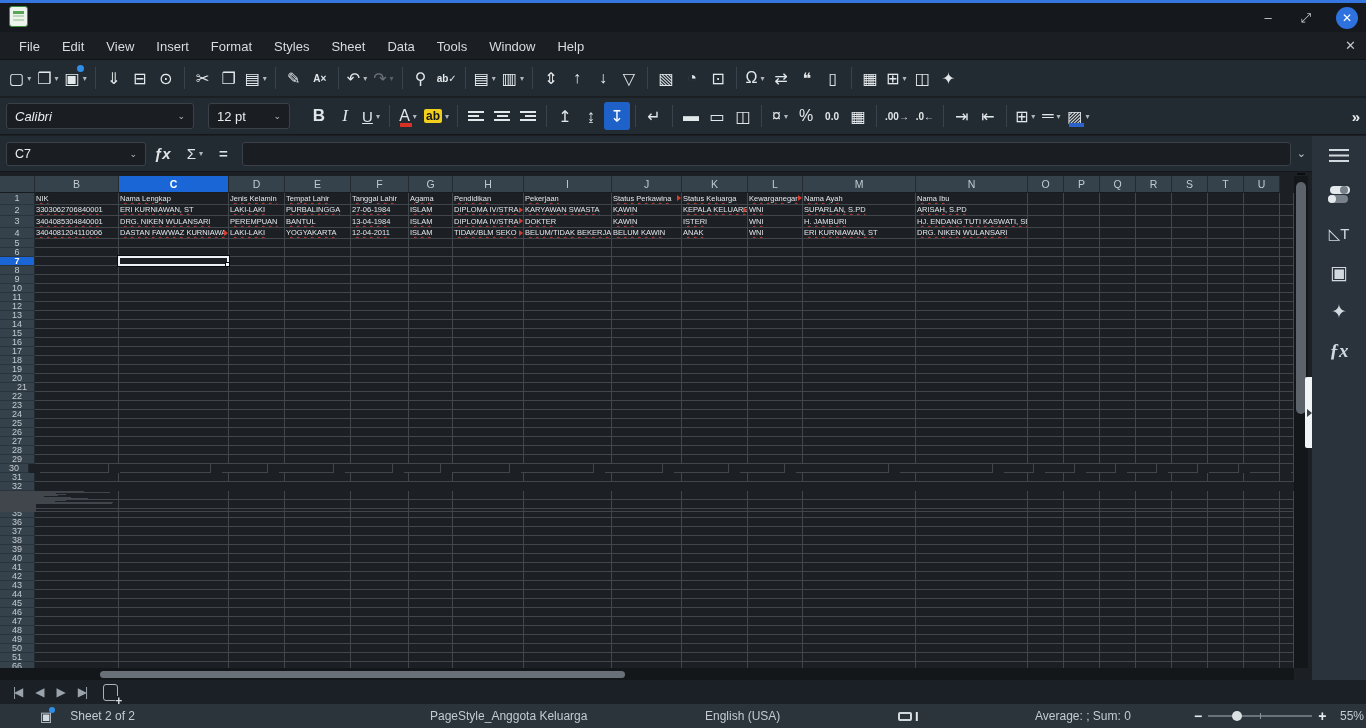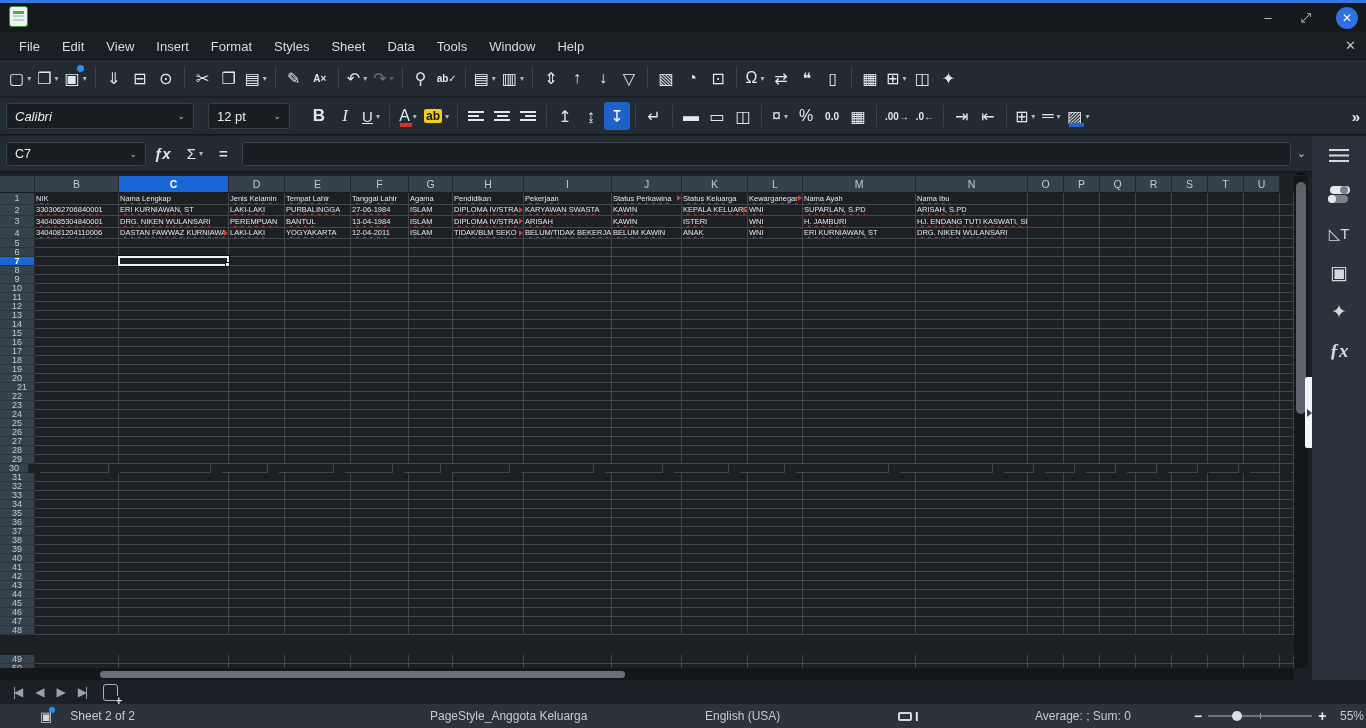--- a/index.html
+++ b/index.html
@@ -556,21 +556,21 @@
           <div class="cell" style="width: 58px; height: 11.5px;">
             <span class="sp">13-04-1984</span>
           </div>
           <div class="cell" style="width: 44px; height: 11.5px;">
             <span class="sp">ISLAM</span>
           </div>
           <div class="cell clip" style="width: 71px; height: 11.5px;">
             <span class="sp">DIPLOMA IV/STRA</span>
           </div>
           <div class="cell" style="width: 88px; height: 11.5px;">
-            <span class="sp">ARISAH</span>
+            <span class="sp">DOKTER</span>
           </div>
           <div class="cell" style="width: 70px; height: 11.5px;">
             <span class="sp">KAWIN</span>
           </div>
           <div class="cell" style="width: 66px; height: 11.5px;">
             <span class="sp">ISTERI</span>
           </div>
           <div class="cell" style="width: 55px; height: 11.5px;">
             <span class="sp">WNI</span>
           </div>
@@ -1280,21 +1280,21 @@
           <div class="cell" style="width: 112px; height: 9px;"></div>
           <div class="cell" style="width: 36px; height: 9px;"></div>
           <div class="cell" style="width: 36px; height: 9px;"></div>
           <div class="cell" style="width: 36px; height: 9px;"></div>
           <div class="cell" style="width: 36px; height: 9px;"></div>
           <div class="cell" style="width: 36px; height: 9px;"></div>
           <div class="cell" style="width: 36px; height: 9px;"></div>
           <div class="cell" style="width: 36px; height: 9px;"></div>
           <div class="cell" style="flex: 1 1 0%; height: 9px;"></div>
         </div>
-        <div class="grow" style="height: 9px;">
+        <div class="grow" style="height: 9px; flex-direction: column;">
           <div class="rnum" style="height: 9px;">32</div>
           <div class="cell" style="width: 84px; height: 9px;"></div>
           <div class="cell" style="width: 110px; height: 9px;"></div>
           <div class="cell" style="width: 56px; height: 9px;"></div>
           <div class="cell" style="width: 66px; height: 9px;"></div>
           <div class="cell" style="width: 58px; height: 9px;"></div>
           <div class="cell" style="width: 44px; height: 9px;"></div>
           <div class="cell" style="width: 71px; height: 9px;"></div>
           <div class="cell" style="width: 88px; height: 9px;"></div>
           <div class="cell" style="width: 70px; height: 9px;"></div>
@@ -1688,21 +1688,21 @@
           <div class="cell" style="width: 112px; height: 9px;"></div>
           <div class="cell" style="width: 36px; height: 9px;"></div>
           <div class="cell" style="width: 36px; height: 9px;"></div>
           <div class="cell" style="width: 36px; height: 9px;"></div>
           <div class="cell" style="width: 36px; height: 9px;"></div>
           <div class="cell" style="width: 36px; height: 9px;"></div>
           <div class="cell" style="width: 36px; height: 9px;"></div>
           <div class="cell" style="width: 36px; height: 9px;"></div>
           <div class="cell" style="flex: 1 1 0%; height: 9px;"></div>
         </div>
-        <div class="grow" style="height: 9px; margin-top: 20px;">
+        <div class="grow" style="height: 9px;">
           <div class="rnum" style="height: 9px;">49</div>
           <div class="cell" style="width: 84px; height: 9px;"></div>
           <div class="cell" style="width: 110px; height: 9px;"></div>
           <div class="cell" style="width: 56px; height: 9px;"></div>
           <div class="cell" style="width: 66px; height: 9px;"></div>
           <div class="cell" style="width: 58px; height: 9px;"></div>
           <div class="cell" style="width: 44px; height: 9px;"></div>
           <div class="cell" style="width: 71px; height: 9px;"></div>
           <div class="cell" style="width: 88px; height: 9px;"></div>
           <div class="cell" style="width: 70px; height: 9px;"></div>

